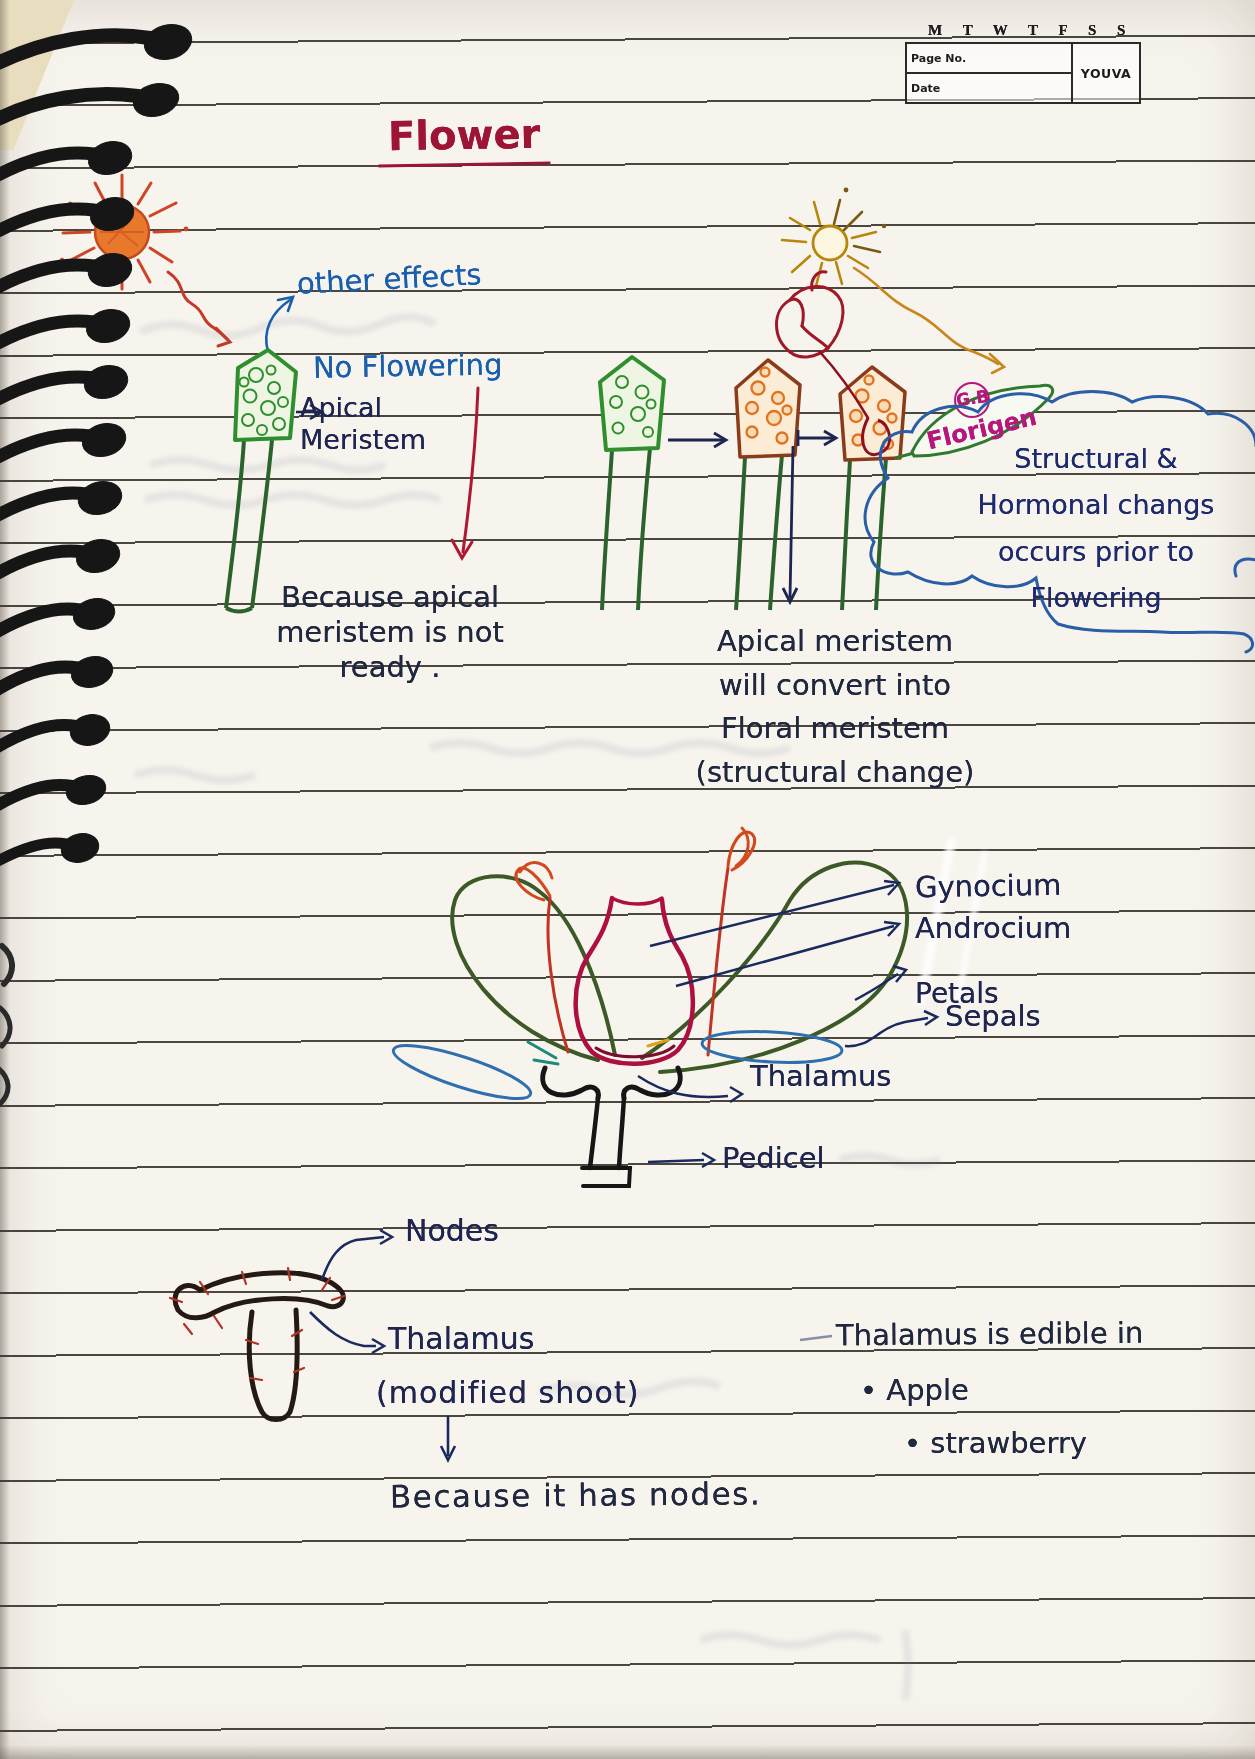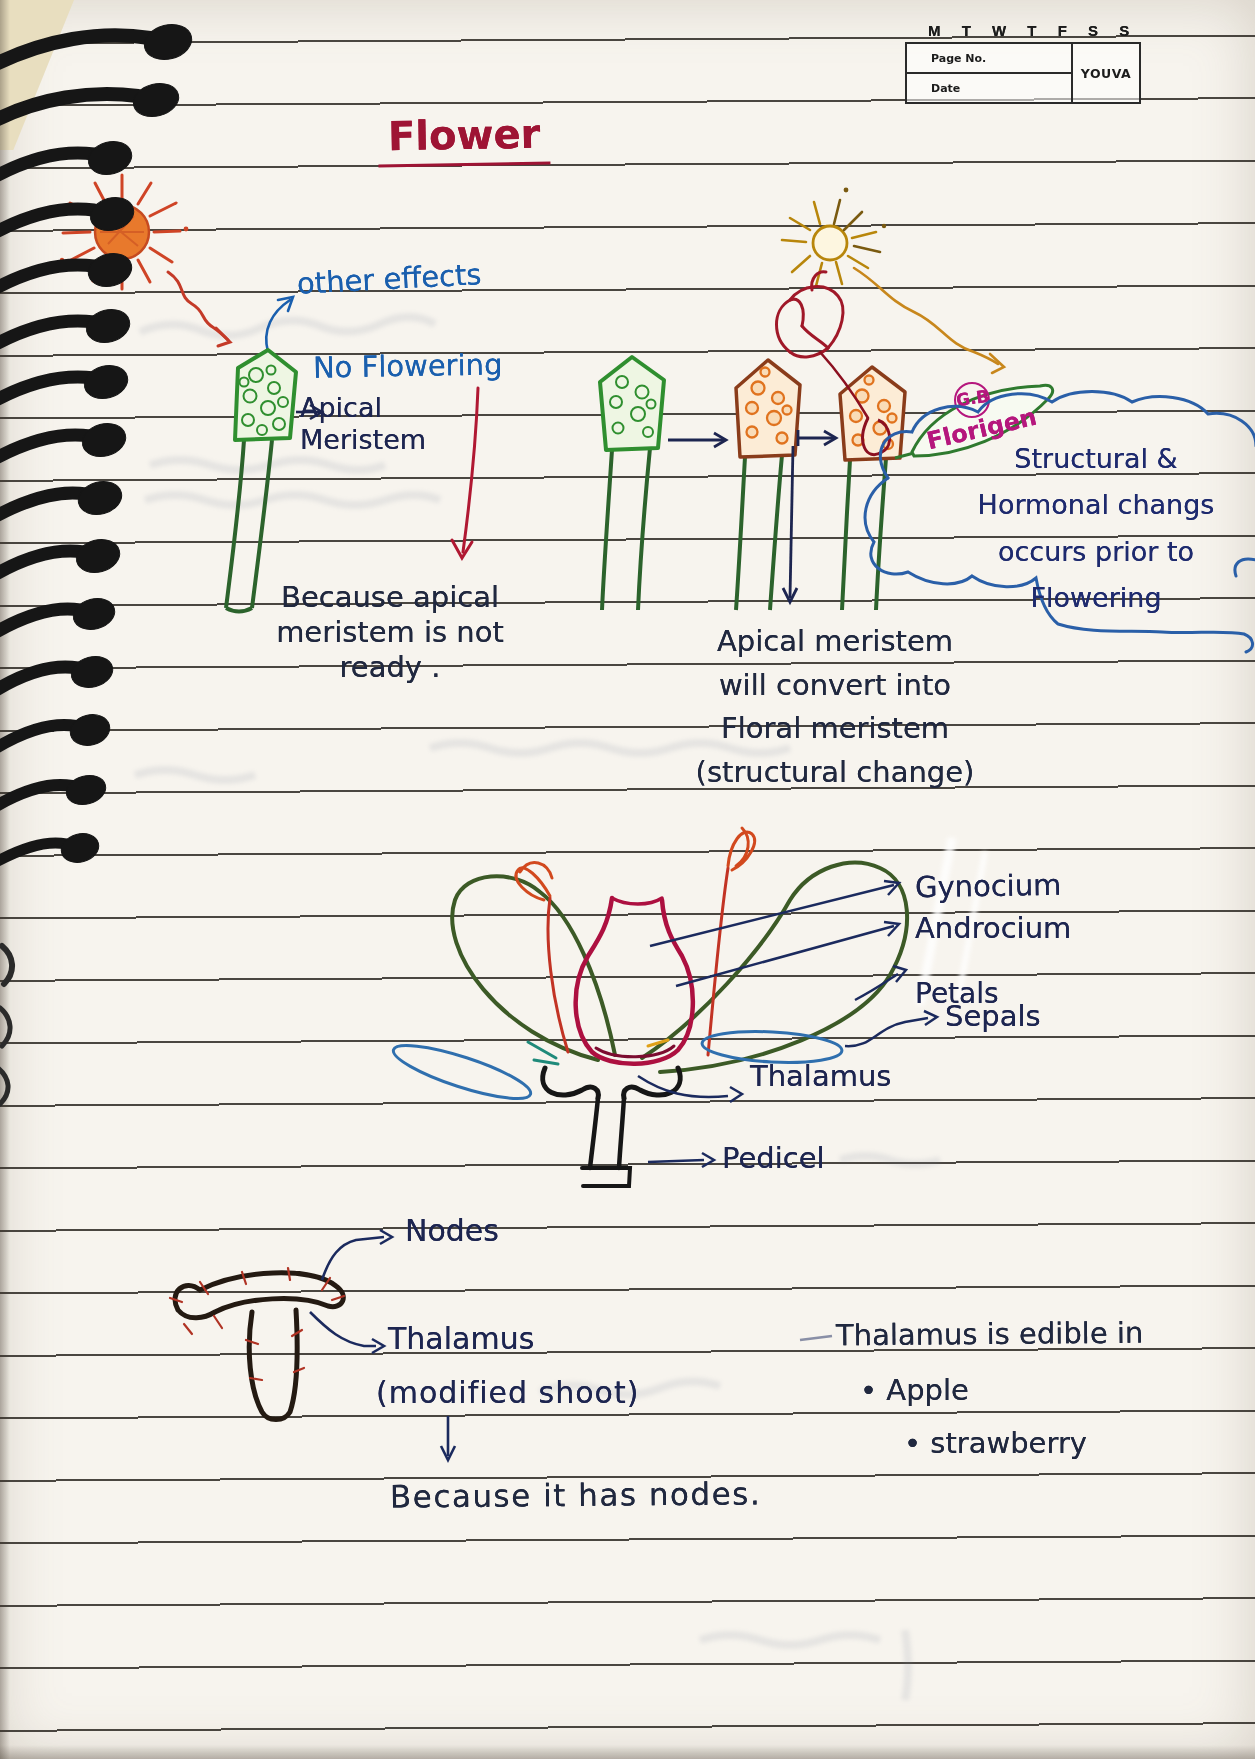--- a/index.html
+++ b/index.html
@@ -23,26 +23,26 @@
     background:linear-gradient(to top,rgba(60,50,40,.30),rgba(60,50,40,0));}
   .t{position:absolute;line-height:1.15;color:#1d2550;
      text-shadow:0 0 .5px currentColor;white-space:nowrap;}
   .ml{white-space:pre-line;}
   .blue{color:#1a5fae}
   .navy{color:#1d2550}
   .ink{color:#20283f}
   .magenta{color:#b5177d}
   .title{color:#9e1434;font-weight:bold;border-bottom:3.5px solid #9e1434;
          padding:0 10px 5px 10px;}
-  .print{color:#1c1c1c;font-family:Liberation Sans, sans-serif;}
+  .print{color:#1c1c1c;font-family:Liberation Serif, serif;}
   svg{position:absolute;left:0;top:0;}
   #infoBox{position:absolute;left:905px;top:42px;width:232px;height:58px;
     border:2px solid #2a2a2a;display:flex;background:rgba(255,255,255,.55);}
   #infoBox .lcol{flex:1;display:flex;flex-direction:column;border-right:2px solid #2a2a2a;}
-  #infoBox .row{flex:1;display:flex;align-items:center;padding-left:24px;
+  #infoBox .row{flex:1;display:flex;align-items:center;padding-left:4px;
     font-size:11px;font-weight:bold;color:#1c1c1c;}
   #infoBox .row.first{border-bottom:2px solid #2a2a2a;}
   #infoBox .rcol{width:66px;display:flex;align-items:center;justify-content:center;
     font-size:12.5px;font-weight:bold;letter-spacing:.5px;color:#1c1c1c;}
   .corner{position:absolute;background:#e8debf;}
 </style>
 </head>
 <body>
 
 <div id="page">

